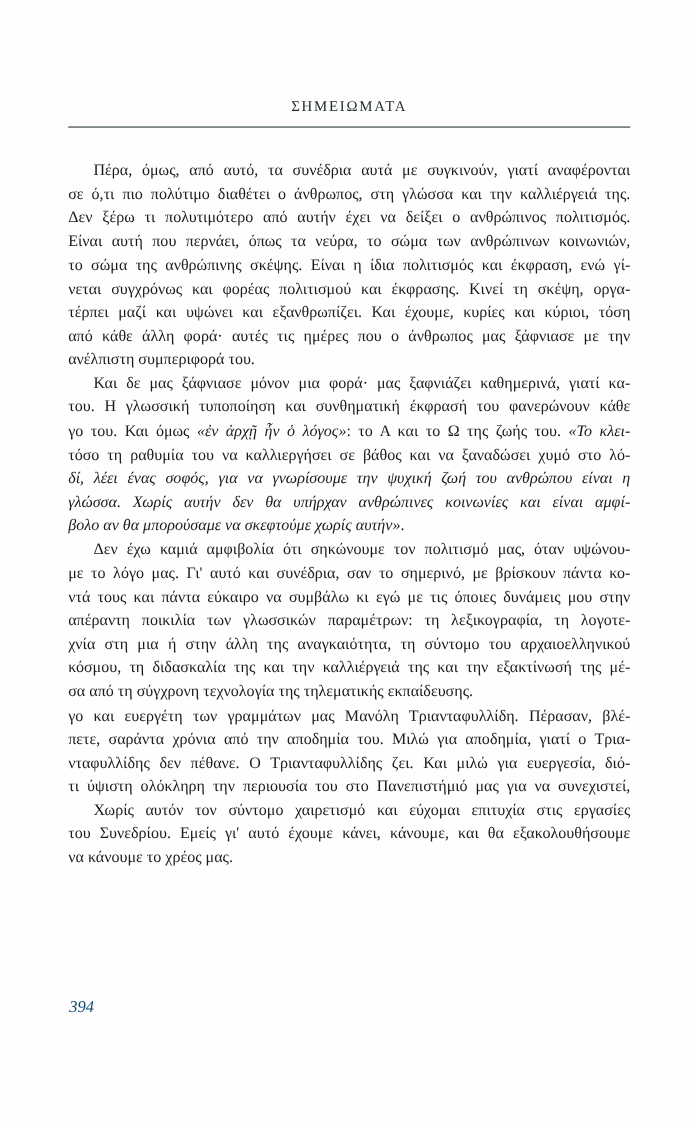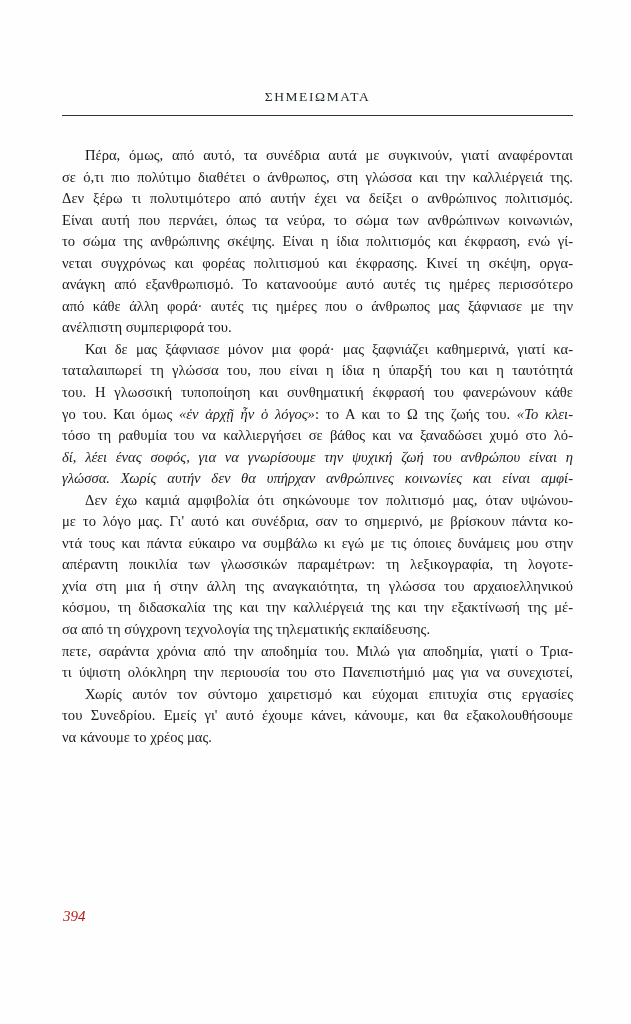--- a/index.html
+++ b/index.html
@@ -9,52 +9,54 @@
   .running-head { position: absolute; top: 89px; left: 62px; width: 511px; text-align: center;
                   font-size: 13.5px; letter-spacing: 1.6px; color: #1e2a2a; }
   .rule { position: absolute; top: 115px; left: 62px; width: 511px; height: 0;
           border-top: 1.5px solid #2a3636; }
   .body { position: absolute; top: 122px; left: 62px; width: 511px; margin-top: 23px; }
   .line { height: 21.55px; line-height: 21.55px; font-size: 14.6px; white-space: nowrap;
           text-align: justify; text-align-last: justify; overflow: hidden; }
   .line.indent { padding-left: 23px; }
   .line.last { text-align-last: left; }
   .line i { font-style: italic; }
-  .page-number { position: absolute; top: 908px; left: 63px; font-size: 15px; font-style: italic; color: #b91c1c; }
+  .page-number { position: absolute; top: 908px; left: 63px; font-size: 15px; font-style: italic; color: #0c4a6e; }
 </style>
 </head>
 <body>
 
 <div class="page">
   <div class="running-head">ΣΗΜΕΙΩΜΑΤΑ</div>
   <div class="rule"></div>
   <div class="body" id="body-text">
       <div class="line indent"><span>Πέρα, όμως, από αυτό, τα συνέδρια αυτά με συγκινούν, γιατί αναφέρονται</span></div>
       <div class="line"><span>σε ό,τι πιο πολύτιμο διαθέτει ο άνθρωπος, στη γλώσσα και την καλλιέργειά της.</span></div>
       <div class="line"><span>Δεν ξέρω τι πολυτιμότερο από αυτήν έχει να δείξει ο ανθρώπινος πολιτισμός.</span></div>
       <div class="line"><span>Είναι αυτή που περνάει, όπως τα νεύρα, το σώμα των ανθρώπινων κοινωνιών,</span></div>
       <div class="line"><span>το σώμα της ανθρώπινης σκέψης. Είναι η ίδια πολιτισμός και έκφραση, ενώ γί-</span></div>
       <div class="line"><span>νεται συγχρόνως και φορέας πολιτισμού και έκφρασης. Κινεί τη σκέψη, οργα-</span></div>
-      <div class="line"><span>ανάγκη από εξανθρωπισμό. Το κατανοούμε αυτό αυτές τις ημέρες περισσότερο</span></div>
+      <div class="line"><span>τέρπει μαζί και υψώνει και εξανθρωπίζει. Και έχουμε, κυρίες και κύριοι, τόση</span></div>
       <div class="line"><span>από κάθε άλλη φορά· αυτές τις ημέρες που ο άνθρωπος μας ξάφνιασε με την</span></div>
       <div class="line last"><span>ανέλπιστη συμπεριφορά του.</span></div>
       <div class="line indent"><span>Και δε μας ξάφνιασε μόνον μια φορά· μας ξαφνιάζει καθημερινά, γιατί κα-</span></div>
-      <div class="line"><span>ταταλαιπωρεί τη γλώσσα του, που είναι η ίδια η ύπαρξή του και η ταυτότητά</span></div>
       <div class="line"><span>του. Η γλωσσική τυποποίηση και συνθηματική έκφρασή του φανερώνουν κάθε</span></div>
       <div class="line"><span>γο του. Και όμως </span><i>«ἐν ἀρχῇ ἦν ὁ λόγος»</i><span>: το Α και το Ω της ζωής του. </span><i>«Το κλει-</i></div>
       <div class="line"><span>τόσο τη ραθυμία του να καλλιεργήσει σε βάθος και να ξαναδώσει χυμό στο λό-</span></div>
       <div class="line"><i>δί, λέει ένας σοφός, για να γνωρίσουμε την ψυχική ζωή του ανθρώπου είναι η</i></div>
       <div class="line"><i>γλώσσα. Χωρίς αυτήν δεν θα υπήρχαν ανθρώπινες κοινωνίες και είναι αμφί-</i></div>
+      <div class="line last"><i>βολο αν θα μπορούσαμε να σκεφτούμε χωρίς αυτήν»</i><span>.</span></div>
       <div class="line indent"><span>Δεν έχω καμιά αμφιβολία ότι σηκώνουμε τον πολιτισμό μας, όταν υψώνου-</span></div>
       <div class="line"><span>με το λόγο μας. Γι' αυτό και συνέδρια, σαν το σημερινό, με βρίσκουν πάντα κο-</span></div>
       <div class="line"><span>ντά τους και πάντα εύκαιρο να συμβάλω κι εγώ με τις όποιες δυνάμεις μου στην</span></div>
       <div class="line"><span>απέραντη ποικιλία των γλωσσικών παραμέτρων: τη λεξικογραφία, τη λογοτε-</span></div>
-      <div class="line"><span>χνία στη μια ή στην άλλη της αναγκαιότητα, τη γλώσσα του αρχαιοελληνικού</span></div>
+      <div class="line"><span>χνία στη μια ή στην άλλη της αναγκαιότητα, τη σύντομο του αρχαιοελληνικού</span></div>
       <div class="line"><span>κόσμου, τη διδασκαλία της και την καλλιέργειά της και την εξακτίνωσή της μέ-</span></div>
       <div class="line last"><span>σα από τη σύγχρονη τεχνολογία της τηλεματικής εκπαίδευσης.</span></div>
+      <div class="line"><span>γο και ευεργέτη των γραμμάτων μας Μανόλη Τριανταφυλλίδη. Πέρασαν, βλέ-</span></div>
       <div class="line"><span>πετε, σαράντα χρόνια από την αποδημία του. Μιλώ για αποδημία, γιατί ο Τρια-</span></div>
+      <div class="line"><span>νταφυλλίδης δεν πέθανε. Ο Τριανταφυλλίδης ζει. Και μιλώ για ευεργεσία, διό-</span></div>
       <div class="line"><span>τι ύψιστη ολόκληρη την περιουσία του στο Πανεπιστήμιό μας για να συνεχιστεί,</span></div>
       <div class="line indent"><span>Χωρίς αυτόν τον σύντομο χαιρετισμό και εύχομαι επιτυχία στις εργασίες</span></div>
       <div class="line"><span>του Συνεδρίου. Εμείς γι' αυτό έχουμε κάνει, κάνουμε, και θα εξακολουθήσουμε</span></div>
       <div class="line last"><span>να κάνουμε το χρέος μας.</span></div>
     </div>
   <div class="page-number">394</div>
 </div>
 
 </body></html>

